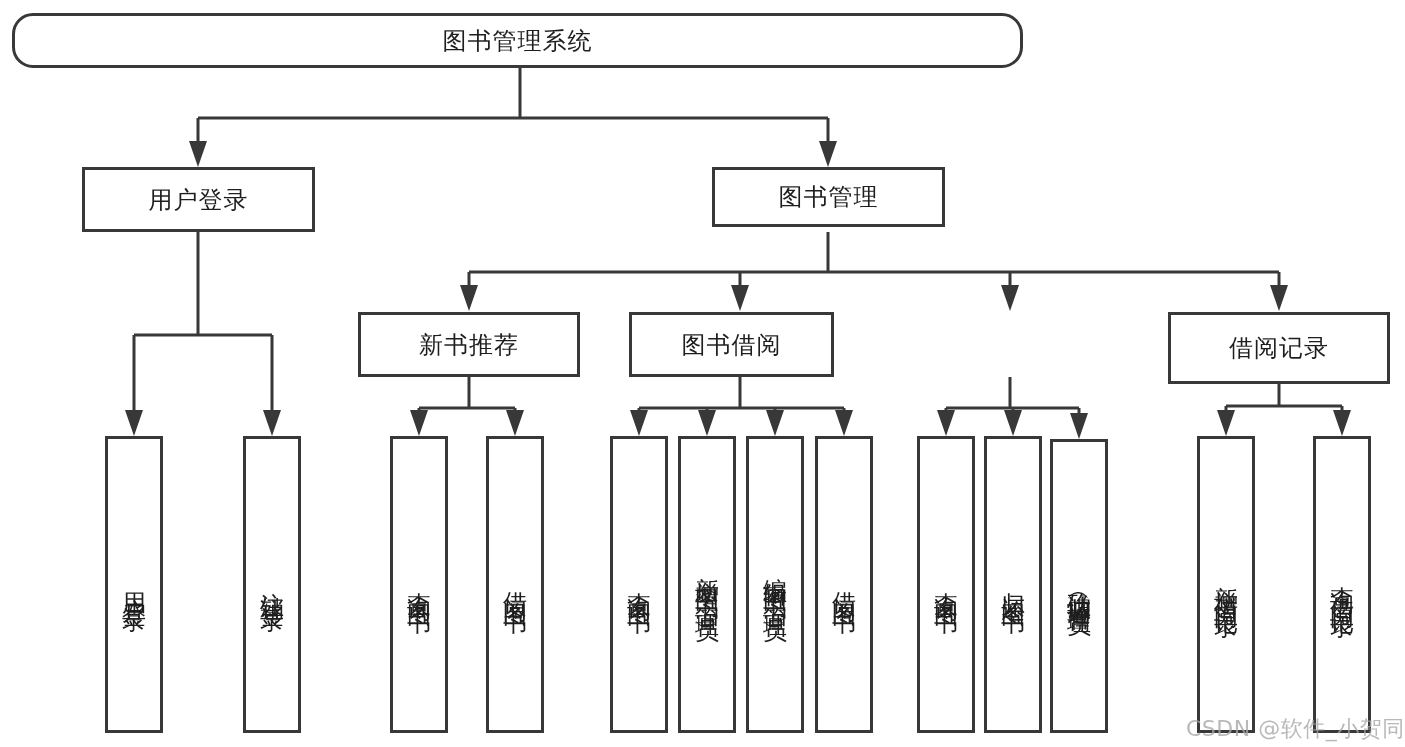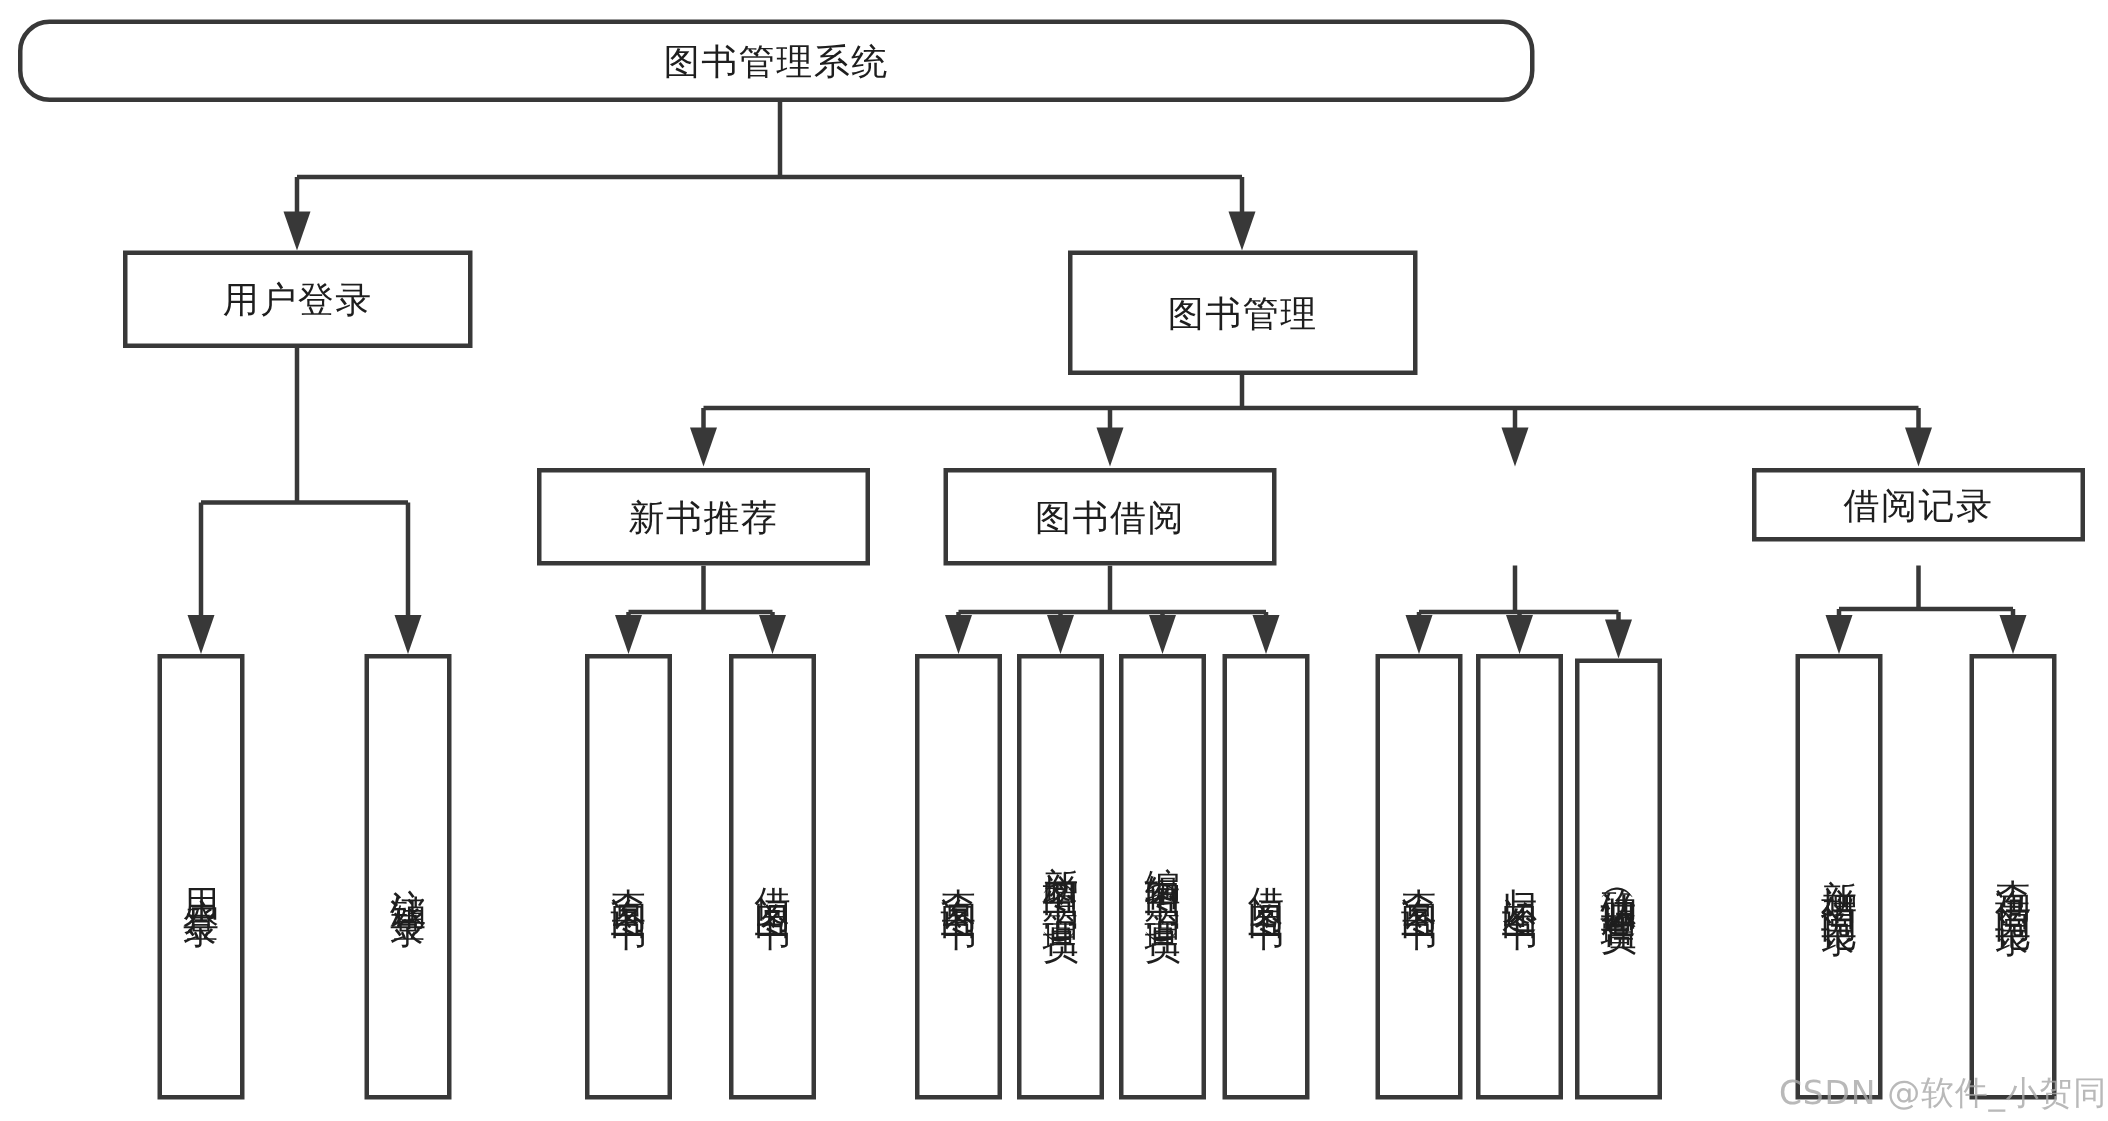--- a/index.html
+++ b/index.html
@@ -98,25 +98,25 @@
     <polygon class="arrow" points="1070,413 1088,413 1079,439"></polygon>
 
     <path class="stroke" d="M1279,377 V406 M1226,406 H1342 M1226,406 V413 M1342,406 V413"></path>
     <polygon class="arrow" points="1217,410 1235,410 1226,436"></polygon>
     <polygon class="arrow" points="1333,410 1351,410 1342,436"></polygon>
   </svg>
 
   <div class="box" style="left:12px; top:13px; width:1011px; height:55px;border-radius:21px;">图书管理系统</div>
 
   <div class="box" style="left:82px; top:167px; width:233px; height:65px;">用户登录</div>
-  <div class="box" style="left:712px; top:167px; width:233px; height:83px;">图书管理</div>
+  <div class="box" style="left:712px; top:167px; width:233px; height:60px;">图书管理</div>
 
   <div class="box" style="left:358px; top:312px; width:222px; height:65px;font-family:Liberation Mono, monospace;">新书推荐</div>
-  <div class="box" style="left:629px; top:312px; width:222px; height:65px;">图书借阅</div>
-  <div class="box" style="left:1168px; top:312px; width:222px; height:49px;font-family:Liberation Serif, serif;">借阅记录</div>
+  <div class="box" style="left:629px; top:312px; width:205px; height:65px;">图书借阅</div>
+  <div class="box" style="left:1168px; top:312px; width:222px; height:72px;font-family:Liberation Serif, serif;">借阅记录</div>
 
   <div class="vbox" style="left:105px; top:436px; width:58px; height:297px;">
     <span class="vtext">用户登录</span>
   </div>
   <div class="vbox" style="left:243px; top:436px; width:58px; height:297px;">
     <span class="vtext">注销登录</span>
   </div>
 
   <div class="vbox" style="left:390px; top:436px; width:58px; height:297px;">
     <span class="vtext">查询图书</span>

